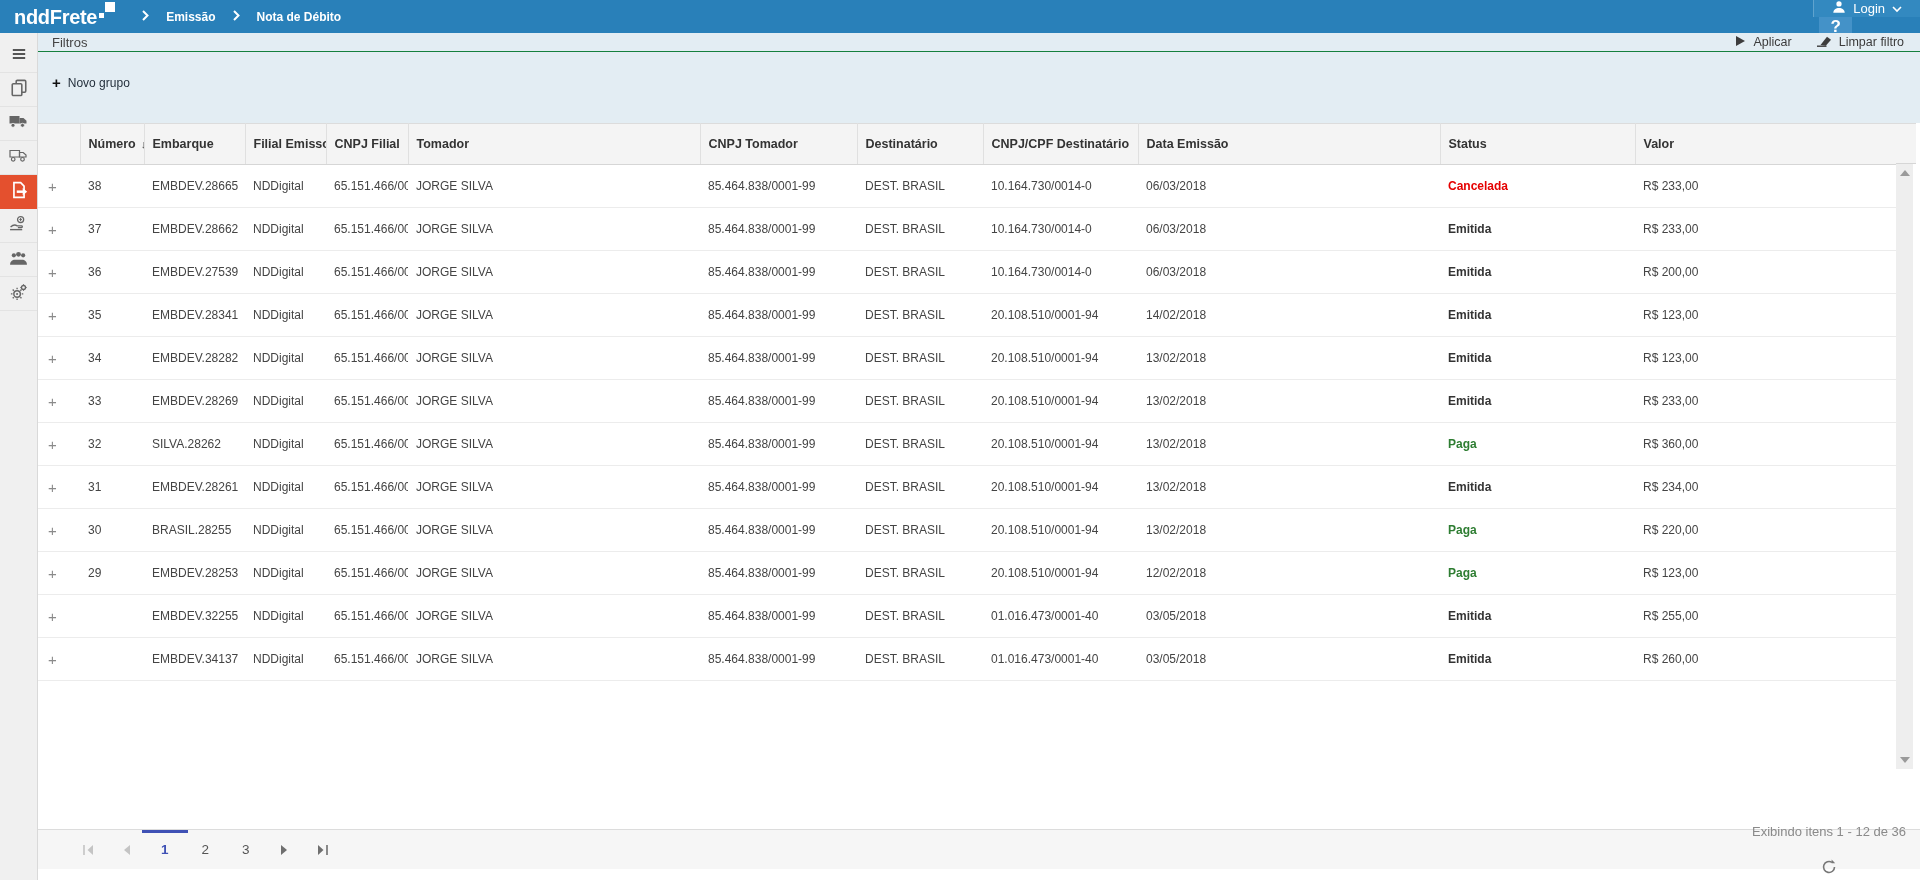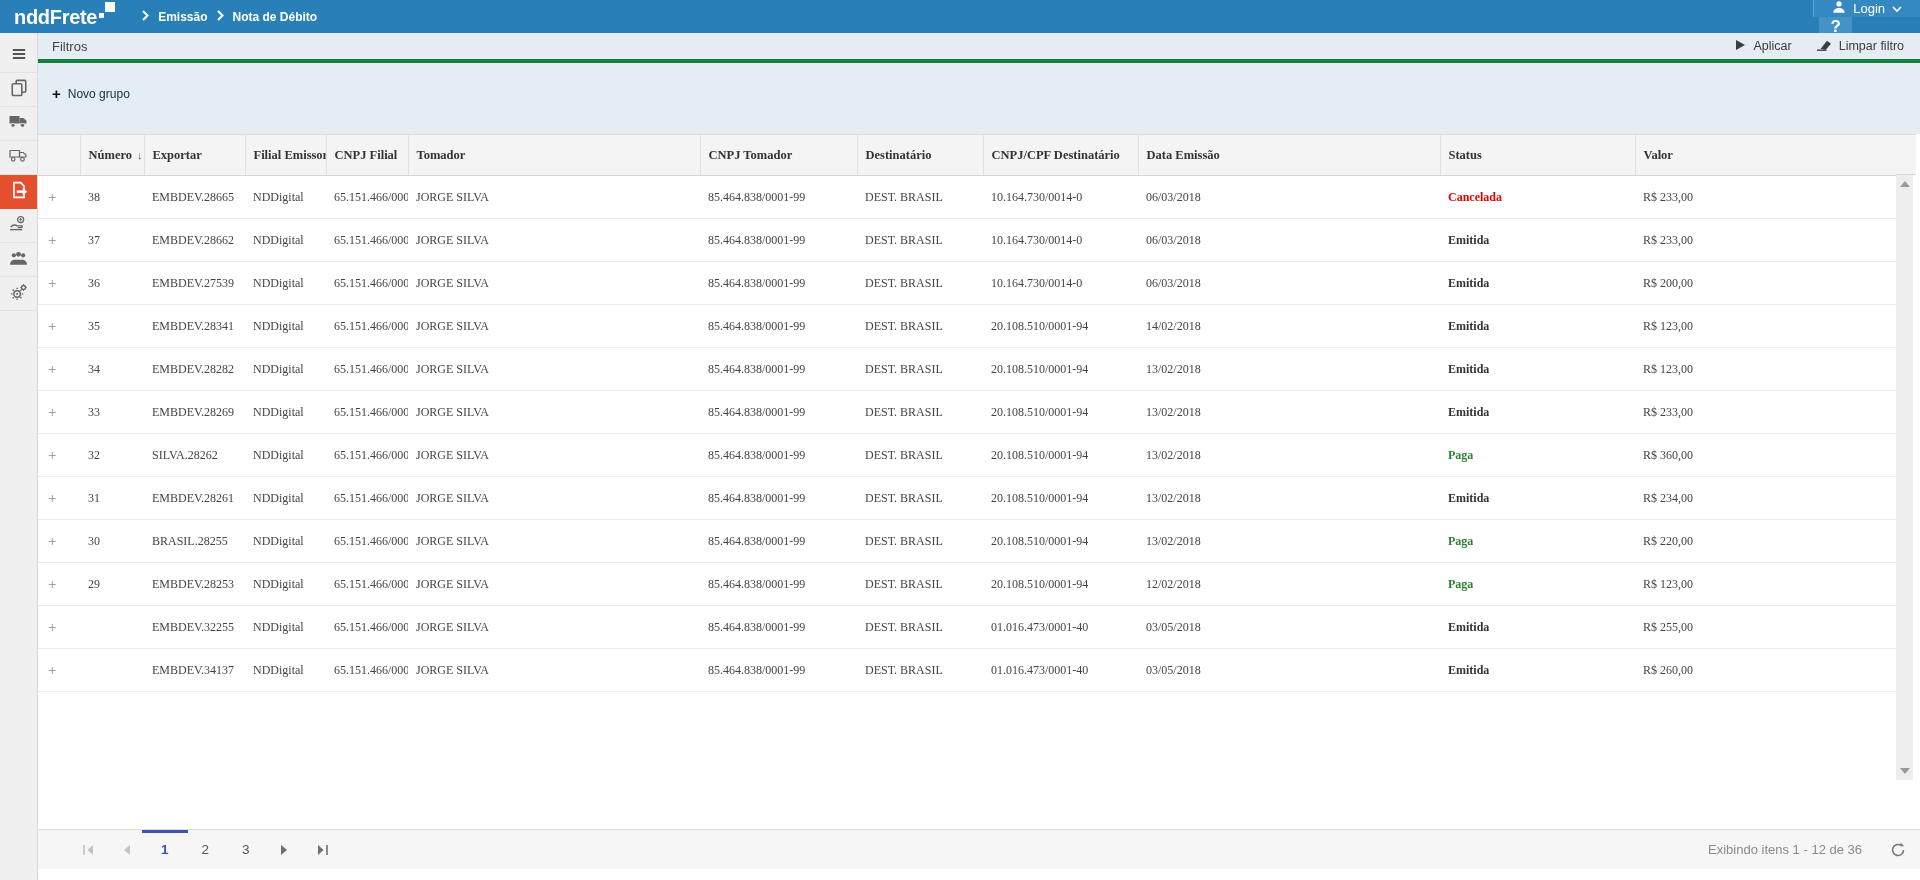--- a/index.html
+++ b/index.html
@@ -11,21 +11,21 @@
 
   
   .topbar {
     position:absolute; top:0; left:0; right:0; height:33px;
     background:var(--c-topbar,#2980b9); display:flex; align-items:center; color:#fff;
   }
   .logo { margin-left:14px; display:flex; align-items:flex-start; font-size:20px; font-weight:700; letter-spacing:-0.3px; line-height:24px; cursor:pointer; }
   .logo-mark { position:relative; width:17px; height:18px; margin-left:2px; }
   .logo-mark .sq-l { position:absolute; left:6px; top:-3px; width:10px; height:10px; background:#fff; }
   .logo-mark .sq-s { position:absolute; left:0; top:8px; width:5px; height:5px; background:#fff; }
-  .breadcrumb { margin-left:26px; display:flex; align-items:center; gap:9px; font-size:12px; font-weight:700; }
+  .breadcrumb { margin-left:26px; display:flex; align-items:center; gap:17px; font-size:12px; font-weight:700; }
   .crumb { cursor:pointer; }
   .topbar-right { margin-left:auto; display:flex; align-items:stretch; height:100%;flex-direction:column; }
   .login {
     background:#3389c0; border-left:1px solid rgba(255,255,255,0.22);
     padding:0 18px; display:flex; align-items:center; gap:7px; font-size:13px; cursor:pointer;
   }
   .help {
     margin-left:6px; width:33px; background:#4492c8; display:flex; align-items:center; justify-content:center;
     font-size:17px; font-weight:700; cursor:pointer;
   }
@@ -38,34 +38,34 @@
   .sb-item {
     height:34px; display:flex; align-items:center; justify-content:center;
     border-bottom:1px solid #e3e3e3; color:#616161; cursor:pointer;
   }
   .sb-item.active { background:var(--c-active,#e4502e); border-bottom-color:transparent; }
 
   
   .main { position:absolute; left:38px; top:33px; right:0; bottom:0; background:#fff; }
 
   .filters-head {
-    height:30px; background:var(--c-filter,#e3edf3); border-bottom:4px solid #15803d;
+    height:19px; background:var(--c-filter,#e3edf3); border-bottom:1px solid #15803d;
     display:flex; align-items:center; padding:0 16px 0 14px; color:#444; font-size:13px;
   }
   .filter-actions { margin-left:auto; display:flex; align-items:center; gap:24px;padding-left:7px; }
   .f-action { display:flex; align-items:center; gap:7px; font-size:12.5px; color:#3c3c3c; cursor:pointer; }
   .filters-body { height:71px; background:var(--c-filter,#e3edf3); position:relative; }
   .new-group { position:absolute; left:14px; top:24px; display:flex; align-items:center; gap:7px; font-size:12px; color:#24303c; cursor:pointer; }
   .new-group .plus { font-size:15px; font-weight:700; color:#111; line-height:12px; }
 
   .toolbar { height:49px; position:relative; background:#fff; }
   .export-csv { position:absolute; right:16px; top:17px; display:flex; align-items:center; gap:7px; font-size:12.5px; color:#333; cursor:pointer; }
 
   
-  .grid { position:relative; height:646px;font-family:Liberation Serif, serif; }
+  .grid { position:relative; height:646px; }
   table { border-collapse:collapse; table-layout:fixed; width:1858px; }
   thead th {
     height:41px; background:#f4f4f4; text-align:left; padding:0 4px 0 8px;
     font-size:12.5px; font-weight:700; color:#333;
     border-top:1px solid #dcdcdc; border-bottom:1px solid #d6d6d6; border-right:1px solid #e0e0e0;
     white-space:nowrap; overflow:hidden; cursor:pointer;
   }
   .sort-arrow { margin-left:5px; font-size:11px; color:#555; }
   tbody td {
     height:43px; padding:0 4px 0 8px; font-size:12px; color:#444;
@@ -91,21 +91,21 @@
   }
   .pager-nav { display:flex; align-items:center; gap:27px; }
   .pg-btn { display:flex; align-items:center; cursor:pointer; color:#6f6f6f; }
   .pg-btn.disabled { color:#c4c4c4; }
   .pg-num { color:#555; cursor:pointer; position:relative; padding:0 3px; }
   .pg-num.active { color:var(--c-pager,#3f51b5); font-weight:700; }
   .pg-num.active::after {
     content:""; position:absolute; left:50%; transform:translateX(-50%); top:-12px;
     width:46px; height:3px; background:var(--c-pager,#3f51b5);
   }
-  .pager-right { margin-left:auto; display:flex; align-items:center; gap:28px; color:#8a8a8a; font-size:13px; }
+  .pager-right { margin-left:auto; display:flex; align-items:center; gap:20px; color:#8a8a8a; font-size:13px;flex-direction:column; }
   .refresh { cursor:pointer; display:flex; align-items:center; }
 </style>
 </head>
 <body>
 
 <div class="app">
 
   <header class="topbar">
     <div class="logo">
       <span>nddFrete</span>
@@ -245,21 +245,21 @@
             <col style="width:126px">
           <col style="width:155px">
             <col style="width:302px">
             <col style="width:195px">
             <col style="width:261px">
         </colgroup>
         <thead>
           <tr>
             <th><span></span></th>
             <th><span>Número</span><span class="sort-arrow">↓</span></th>
-            <th><span>Exportar</span></th>
+            <th><span>Embarque</span></th>
             <th><span>Filial Emissora</span></th>
             <th><span>CNPJ Filial</span></th>
             <th><span>Tomador</span></th>
             <th><span>CNPJ Tomador</span></th>
             <th><span>Destinatário</span></th>
             <th><span>CNPJ/CPF Destinatário</span></th>
             <th><span>Data Emissão</span></th>
             <th><span>Status</span></th>
             <th><span>Valor</span></th>
           </tr>

